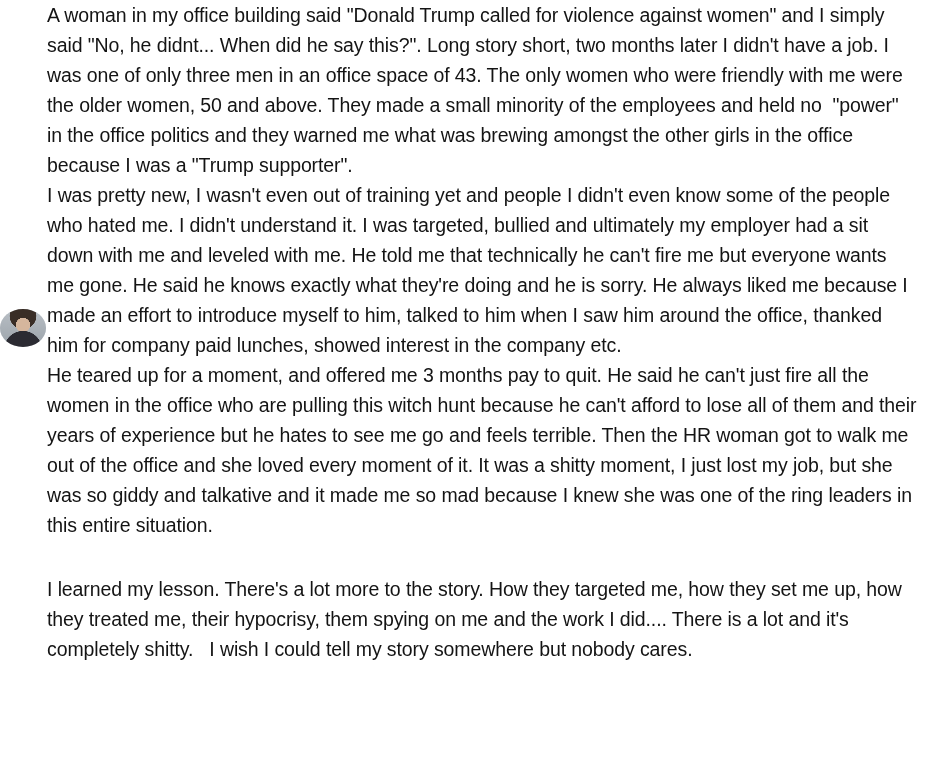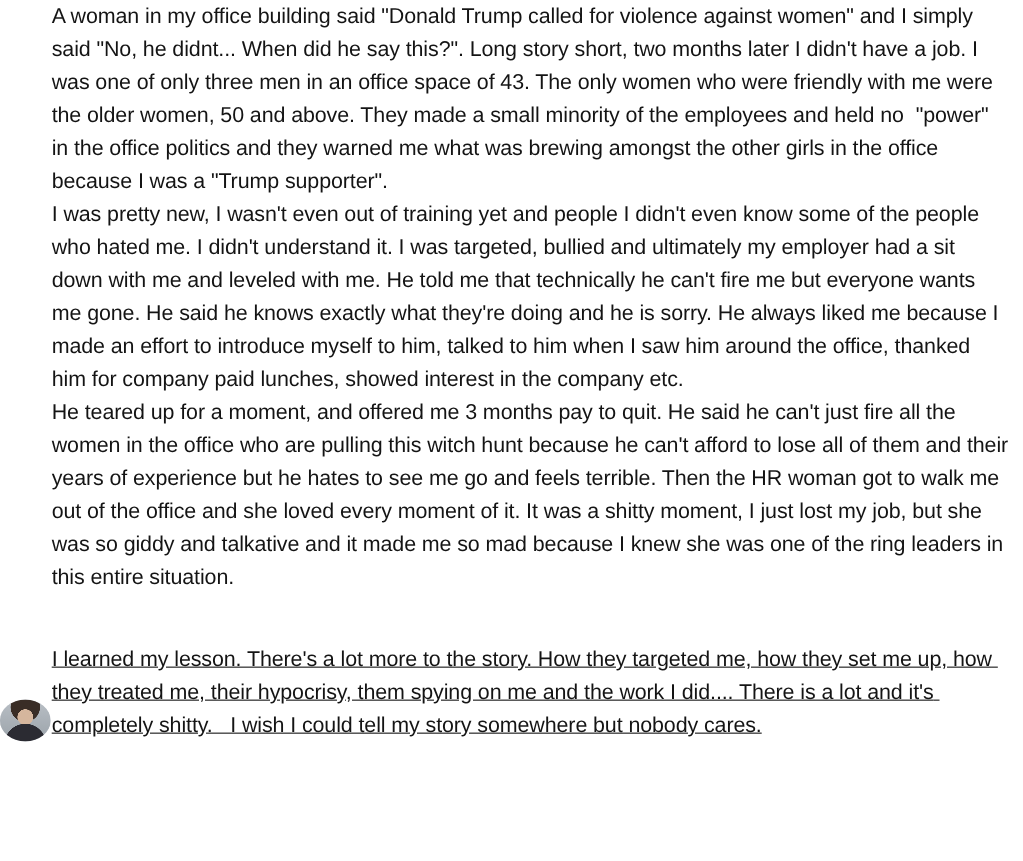--- a/index.html
+++ b/index.html
@@ -9,21 +9,21 @@
   }
   body {
     width: 930px;
     height: 783px;
     font-family: "Liberation Sans", sans-serif;
     color: #1a1a1a;
     overflow: hidden;
   }
   .post {
     display: flex;
-    align-items: flex-end;
+    align-items: center;
     padding: 0;
   }
   .avatar-col {
     width: 47px;
     flex: 0 0 47px;
     padding-top: 0;
     display: flex;
     justify-content: flex-start;
   }
   .avatar {
@@ -52,22 +52,21 @@
   }
   .body-text p {
     margin: 0;
     font-size: 19.5px;
     line-height: 30px;
     color: #141414;
     letter-spacing: -0.1px;
     white-space: pre-wrap;
   }
   .body-text p.spacer-before {
-    margin-top: 44px;
-    text-decoration: underline;
+    margin-top: 34px;
   }
 </style>
 </head>
 <body>
 
 <div class="post">
 
   <div class="avatar-col">
     <div class="avatar">
       <div class="photo"></div>

